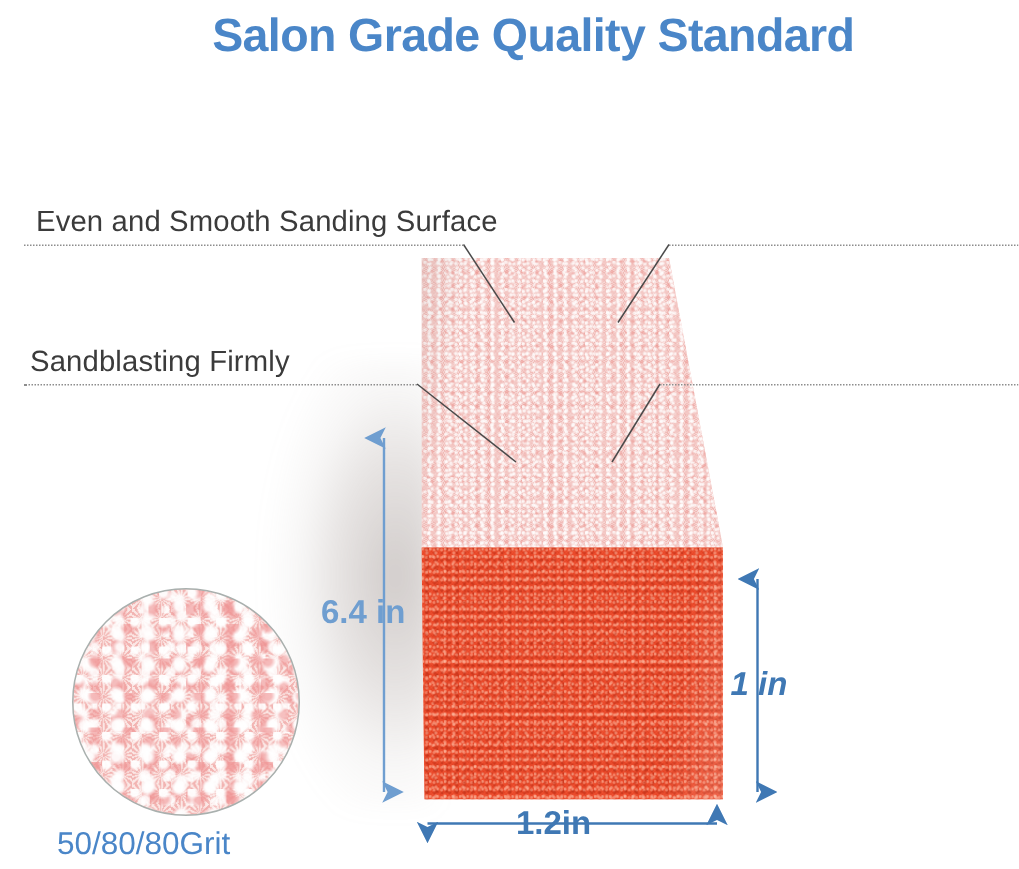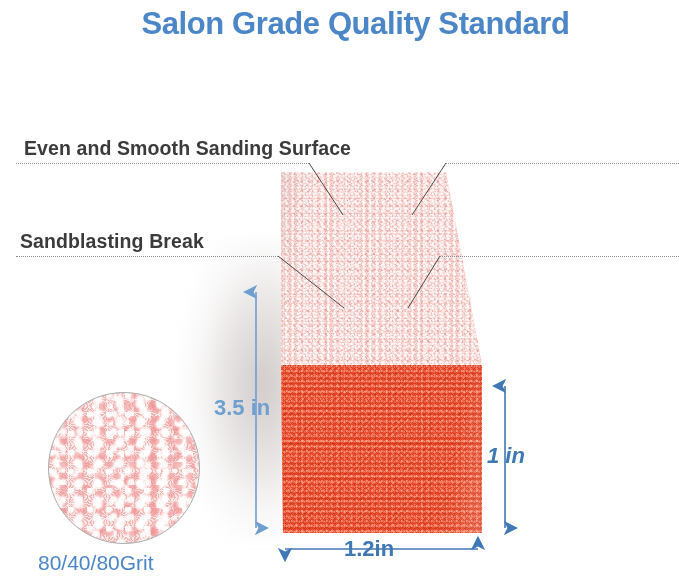--- a/index.html
+++ b/index.html
@@ -36,21 +36,21 @@
     letter-spacing: -0.4px;
     color: #4a86c8;
     line-height: 40px;
     white-space: nowrap;
   }
 
   
   .feature {
     position: absolute;
     font-size: 19.5px;
-    font-weight: 700;
+    font-weight: 400;
     color: #3b3b3b;
     line-height: 24px;
     white-space: nowrap;
     letter-spacing: 0.1px;
   }
   .feature-rule {
     position: absolute;
     height: 0;
     border-top: 1px dotted #8d8d8d;
   }
@@ -222,42 +222,42 @@
     <line x1="430" y1="163" x2="396" y2="215" stroke="#4a4a4a" stroke-width="1"></line>
     <line x1="262" y1="256" x2="328" y2="308" stroke="#4a4a4a" stroke-width="1"></line>
     <line x1="424" y1="256" x2="392" y2="308" stroke="#4a4a4a" stroke-width="1"></line>
   </svg>
 
   <div class="feature f-top-left">Even and Smooth Sanding Surface</div>
   <div class="feature-rule r-top-left"></div>
 
   <div class="feature-rule r-top-right"></div>
 
-  <div class="feature f-mid-left">Sandblasting Break</div>
+  <div class="feature f-mid-left">Sandblasting Firmly</div>
   <div class="feature-rule r-mid-left"></div>
 
   <div class="feature-rule r-mid-right"></div>
 
   <div class="grit-circle"></div>
-  <div class="grit-label">80/40/80Grit</div>
+  <div class="grit-label">50/80/80Grit</div>
 
   <svg id="dims" viewBox="0 0 679 579" xmlns="http://www.w3.org/2000/svg">
     <defs>
       <marker id="arrUp" viewBox="0 0 12 12" refX="6" refY="11" markerWidth="9" markerHeight="9" orient="auto-start-reverse">
         <path d="M6 0 L12 12 L6 9 L0 12 Z" fill="#6f9ed0"></path>
       </marker>
       <marker id="arrUpDark" viewBox="0 0 12 12" refX="6" refY="11" markerWidth="9" markerHeight="9" orient="auto-start-reverse">
         <path d="M6 0 L12 12 L6 9 L0 12 Z" fill="#3f78b4"></path>
       </marker>
     </defs>
 
     <line x1="240" y1="292" x2="240" y2="528" stroke="#6f9ed0" stroke-width="1.6" marker-start="url(#arrUp)" marker-end="url(#arrUp)"></line>
 
     <line x1="489" y1="386" x2="489" y2="528" stroke="#3f78b4" stroke-width="1.6" marker-start="url(#arrUpDark)" marker-end="url(#arrUpDark)"></line>
 
     <line x1="269" y1="549" x2="462" y2="549" stroke="#3f78b4" stroke-width="1.6" marker-start="url(#arrUpDark)" marker-end="url(#arrUpDark)"></line>
   </svg>
 
-  <div class="dim-label dim-h">3.5 in</div>
+  <div class="dim-label dim-h">6.4 in</div>
   <div class="dim-label dim-v1">1 in</div>
   <div class="dim-label dim-w">1.2in</div>
 
 </div>
 
 </body></html>

